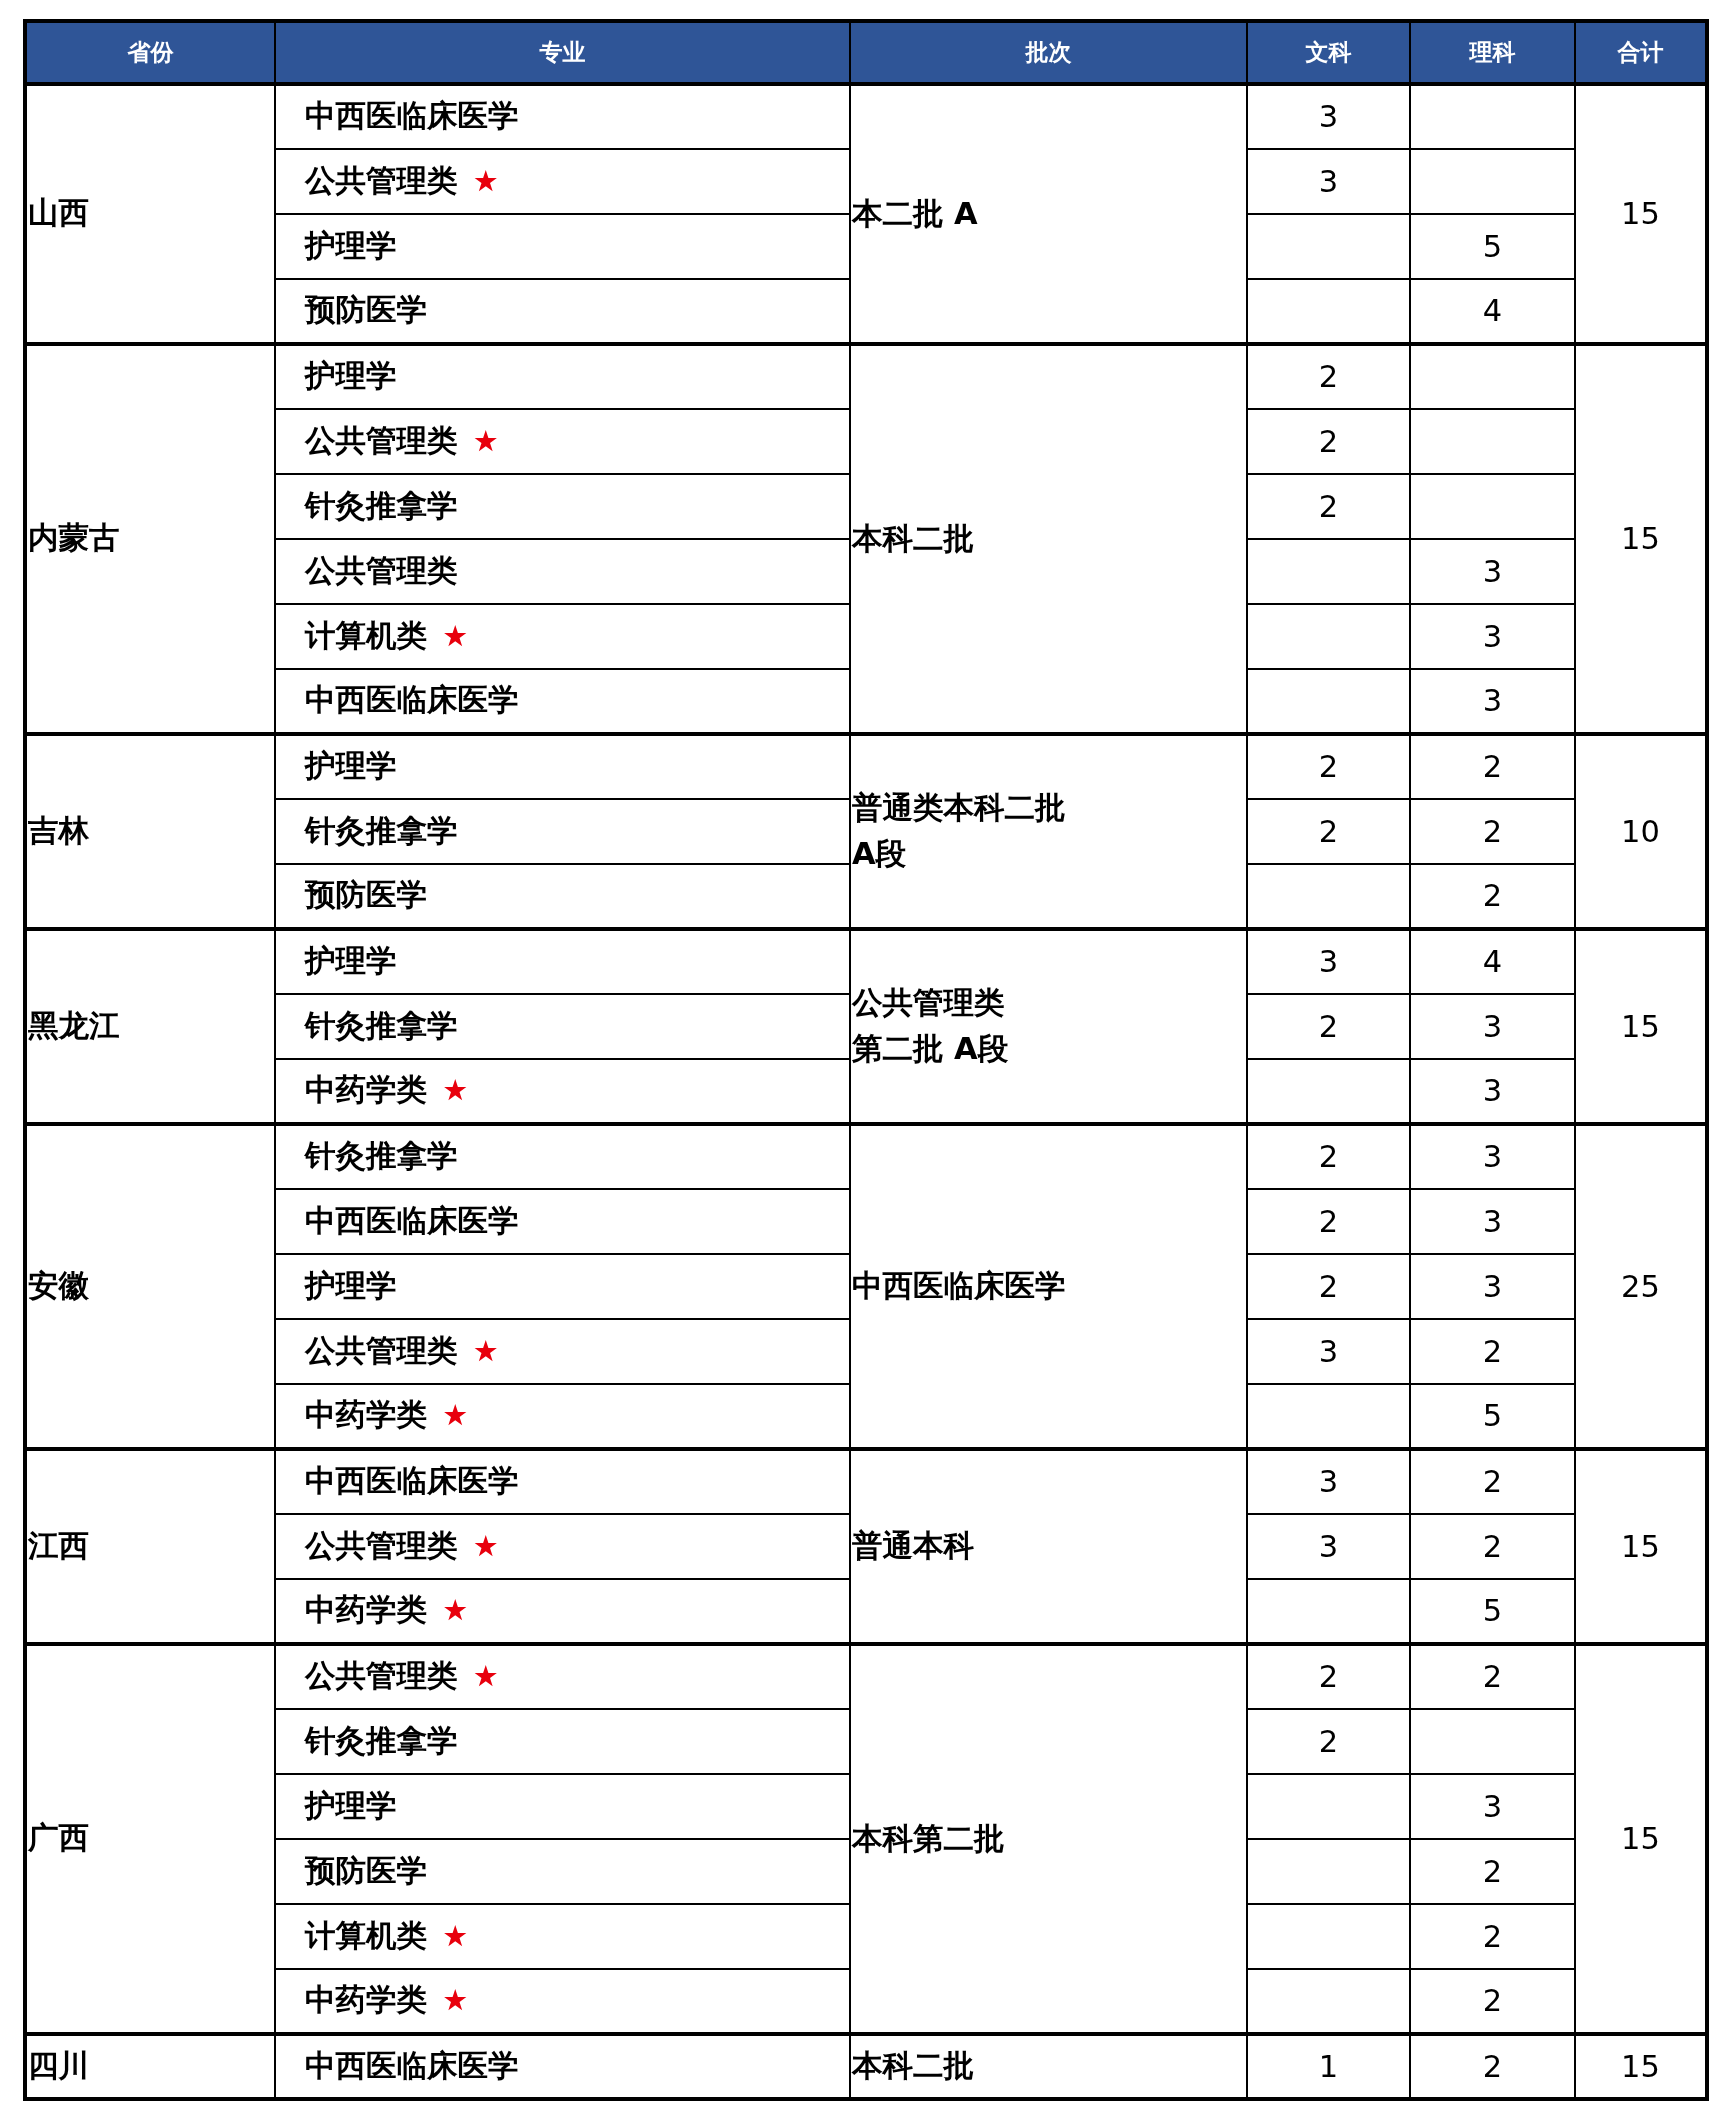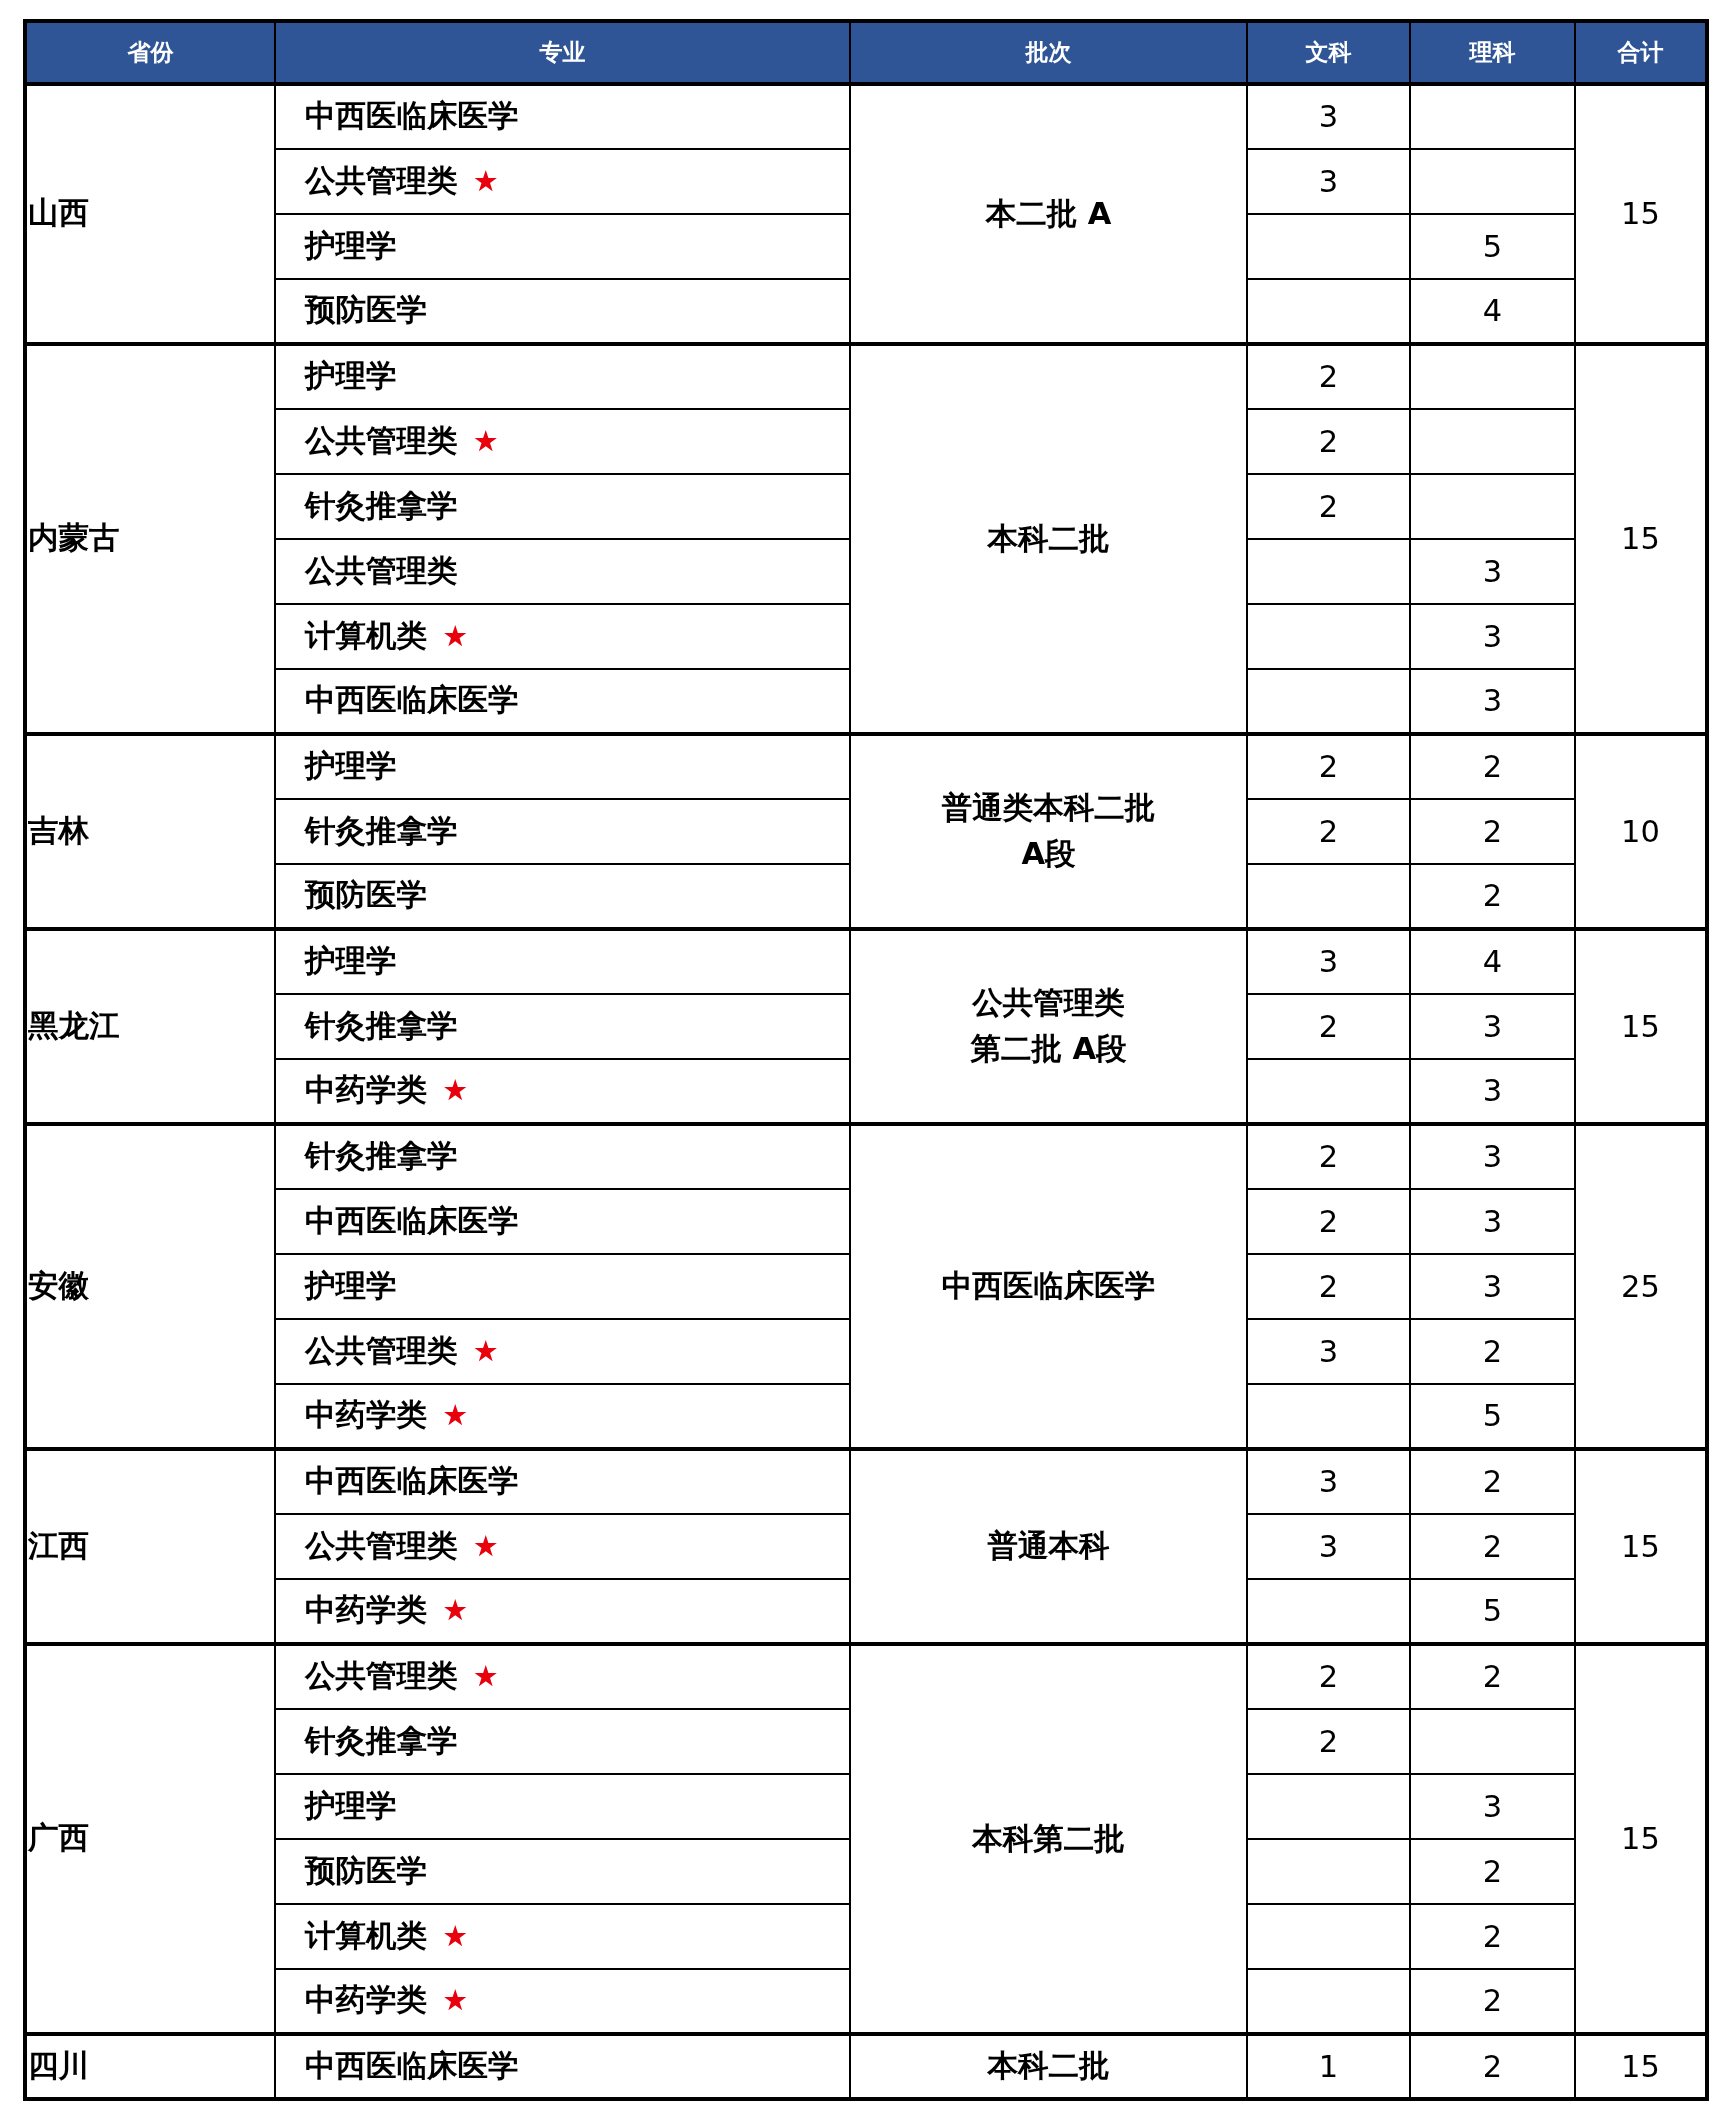--- a/index.html
+++ b/index.html
@@ -50,21 +50,20 @@
     font-weight: 700;
     text-align: left;
   }
   td.major {
     font-weight: 700;
     text-align: left;
     padding-left: 29px;
   }
   td.batch {
     font-weight: 700;
-    text-align: center;
     line-height: 1.5;
   }
   td.num {
     font-weight: 400;
     text-align: center;
   }
   tr.group-start > td {
     border-top: 4.2px solid var(--border-color);
   }
   .star {

